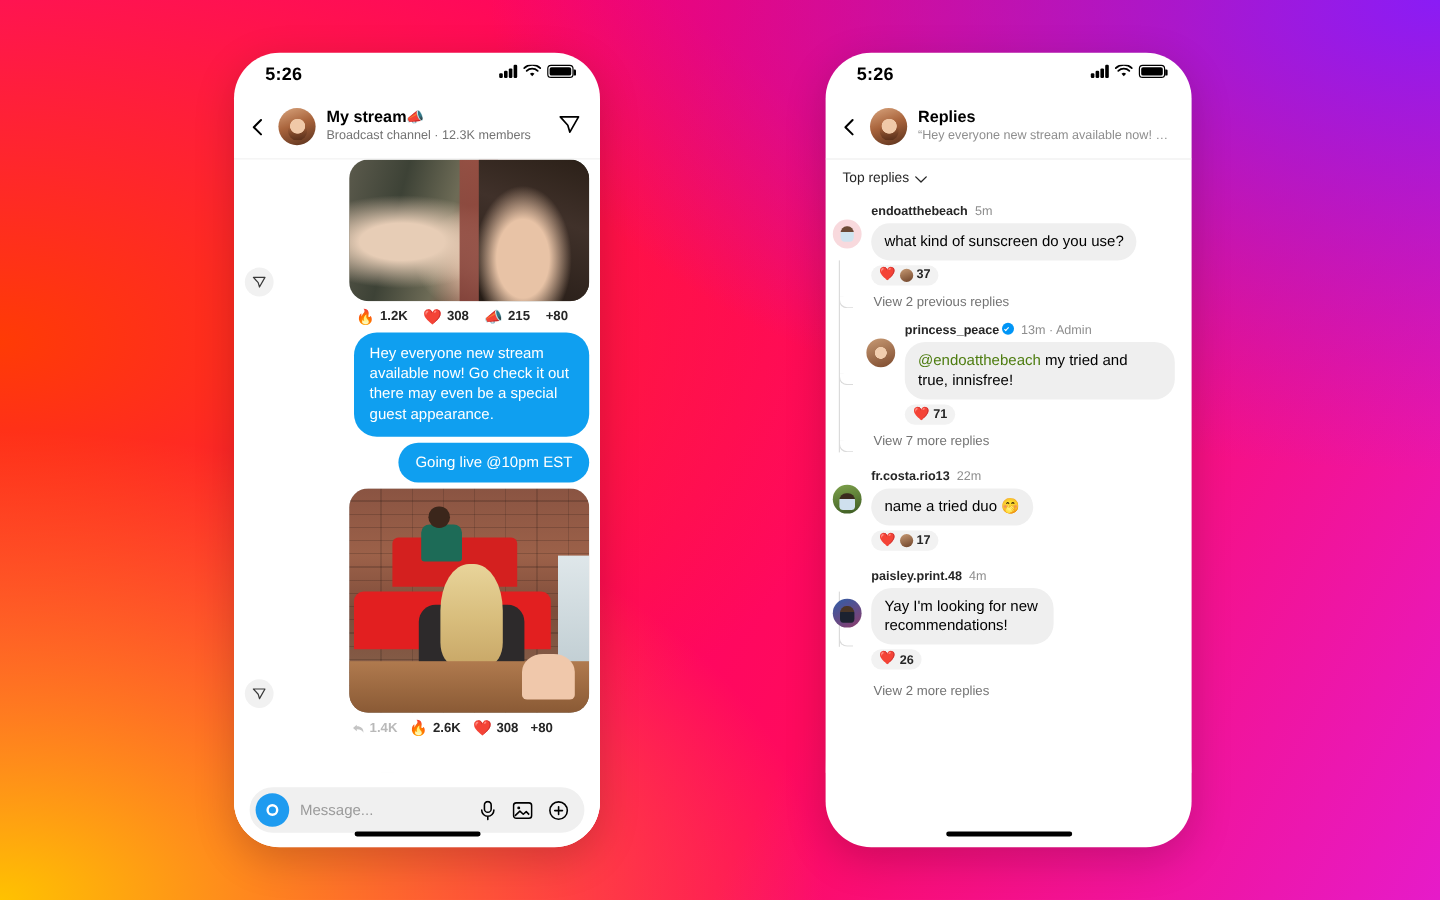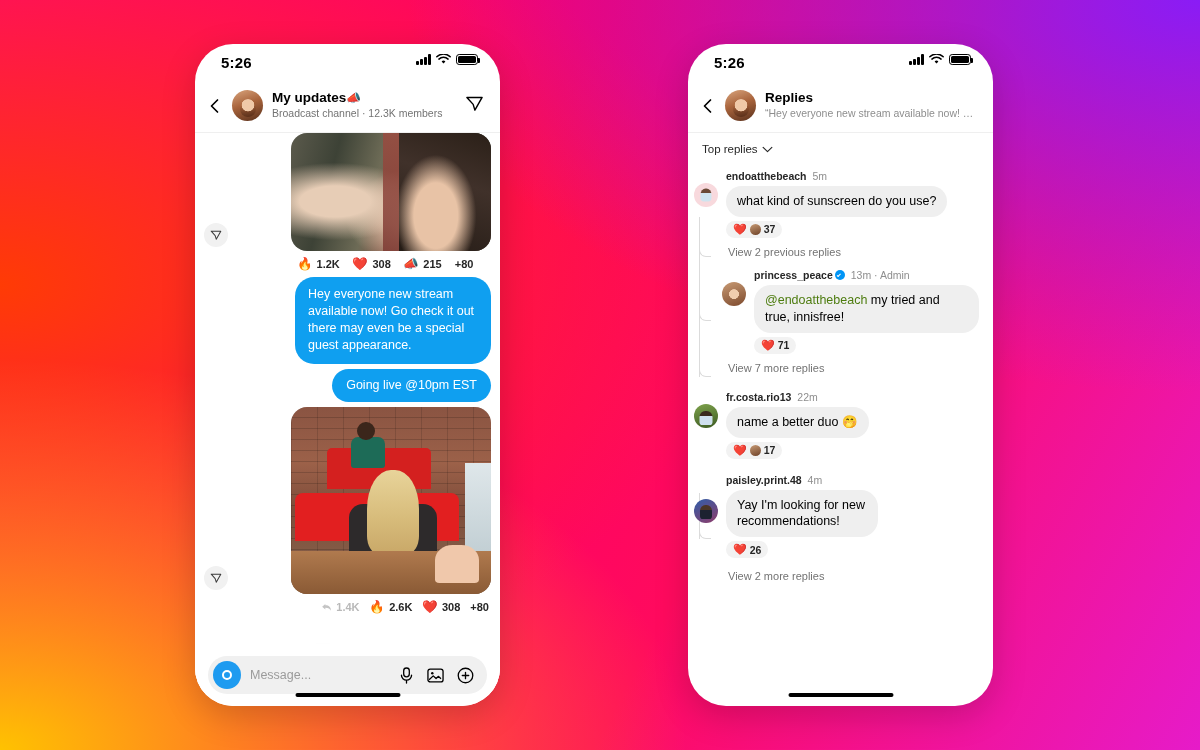--- a/index.html
+++ b/index.html
@@ -132,21 +132,21 @@
   .photo-diner .win { position:absolute; right:0; top:30%; width:13%; height:48%;
     background: linear-gradient(180deg,#dfe7ea,#c2cfd4); }
   .photo-diner .hand { position:absolute; right:6%; bottom:6%; width:22%; height:20%;
     background:#f0c8ab; border-radius:40% 40% 10% 10%; }
 
   .reaction-bar {
     display: flex; align-items: center; gap: 13px;
     margin-left: auto; width: 200px; padding: 7px 2px 6px 6px;
     font-size: 11px; font-weight: 700; color: #262626;
   }
-  .reaction-bar.with-reply { padding-left: 2px; gap: 10px; justify-content: flex-end; }
+  .reaction-bar.with-reply { padding-left: 2px; gap: 10px; }
   .rx { display: flex; align-items: center; gap: 4px; cursor: pointer; }
   .rx .g { font-size: 12.5px; line-height: 1; }
   .rx.more { color: #262626; }
   .reply-count { display: flex; align-items: center; gap: 4px; color: #b9b9b9; font-weight: 600; cursor: pointer; }
   .reply-count svg { display: block; }
 
   .timestamp {
     text-align: center; font-size: 9.5px; color: #9a9a9a;
     letter-spacing: .45px; padding: 12px 0 9px; font-weight: 500;
   }
@@ -302,21 +302,21 @@
   </div>
 
   <div class="chat-header">
     <span class="back-chevron">
       <svg width="16" height="16" viewBox="0 0 16 16">
           <path d="M10.5 2 4.5 8l6 6" stroke="#000" stroke-width="1.7" fill="none" stroke-linecap="round" stroke-linejoin="round"></path>
         </svg>
     </span>
     <span class="hdr-avatar"></span>
     <div class="hdr-text">
-      <div class="hdr-title"><span>My updates</span><span class="emoji">📣</span></div>
+      <div class="hdr-title"><span>My stream</span><span class="emoji">📣</span></div>
       <div class="hdr-sub">Broadcast channel · 12.3K members</div>
     </div>
     <span class="hdr-action">
       <svg width="19" height="19" viewBox="0 0 20 20">
           <path d="M2 3.6h16L10.4 17 8.6 10.9 2 3.6z" stroke="#000" stroke-width="1.5" fill="none" stroke-linejoin="round"></path>
         </svg>
     </span>
   </div>
 
   <div class="chat-body">
@@ -518,21 +518,21 @@
 
     <div class="view-more">View 7 more replies</div>
 
     <div class="reply-item" style="padding-top:14px;">
       <span class="r-avatar a3"></span>
       <div class="r-main">
         <div class="r-meta">
           <span class="r-user">fr.costa.rio13</span>
           <span class="r-time">22m</span>
         </div>
-        <div class="r-bubble">name a better duo 🤭</div>
+        <div class="r-bubble">name a tried duo 🤭</div>
         <div>
           <span class="r-likes">
             <span class="heart">❤️</span>
             <span class="mini-av"></span>
             <span>17</span>
           </span>
         </div>
       </div>
     </div>
 

